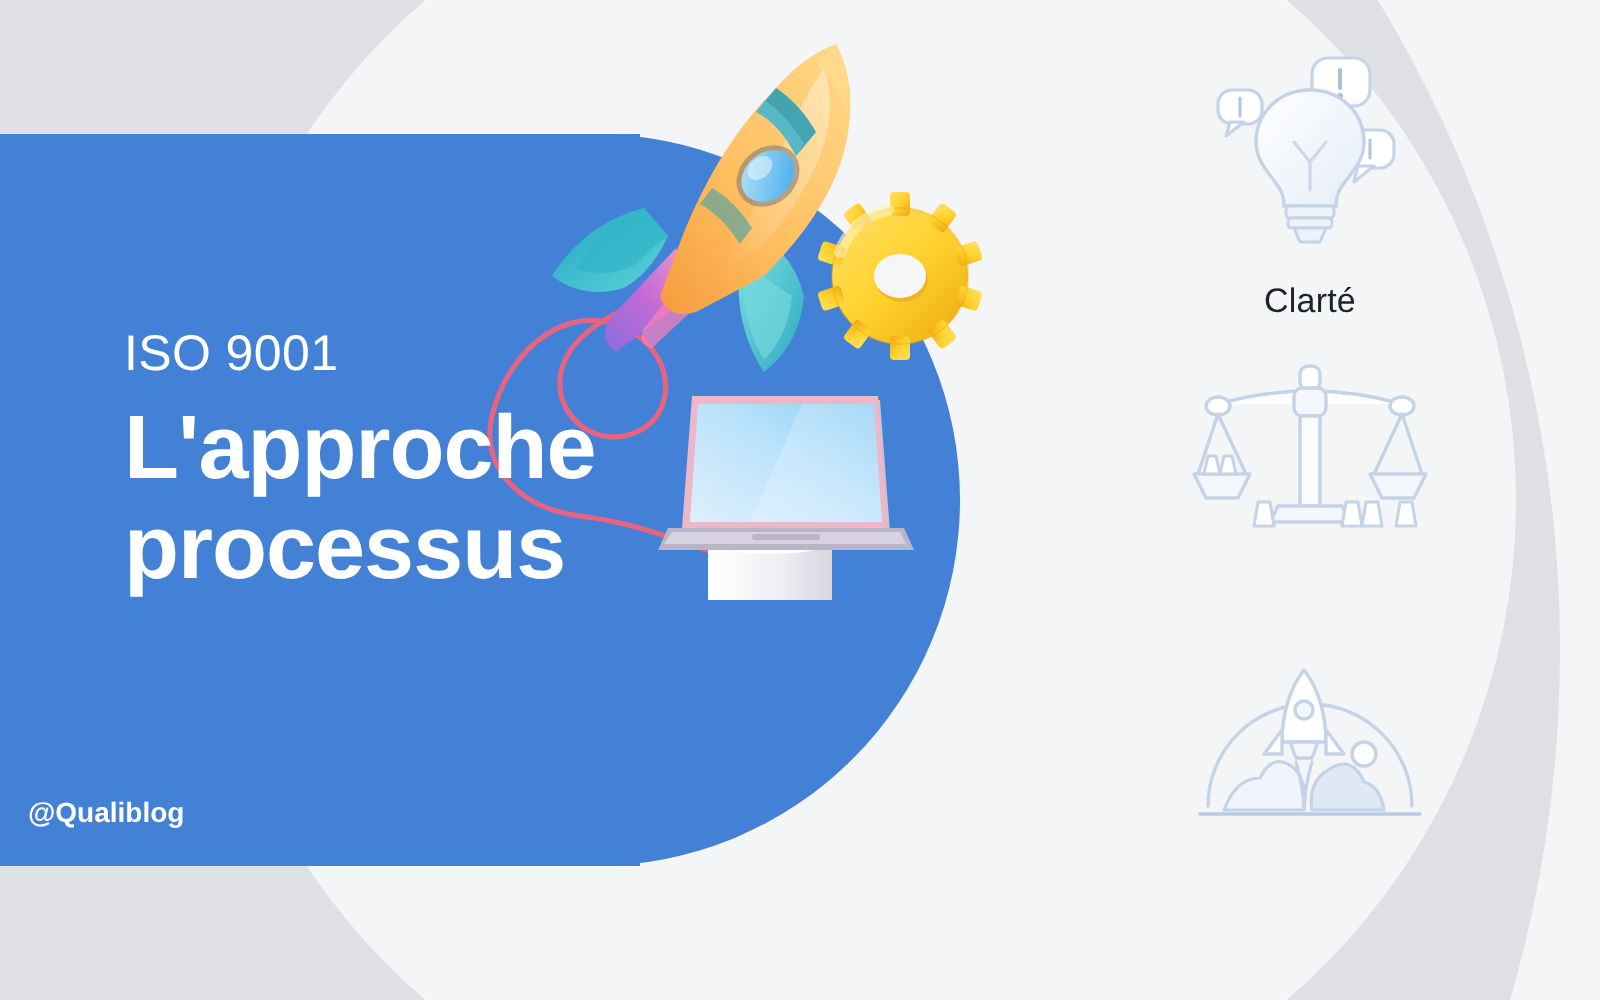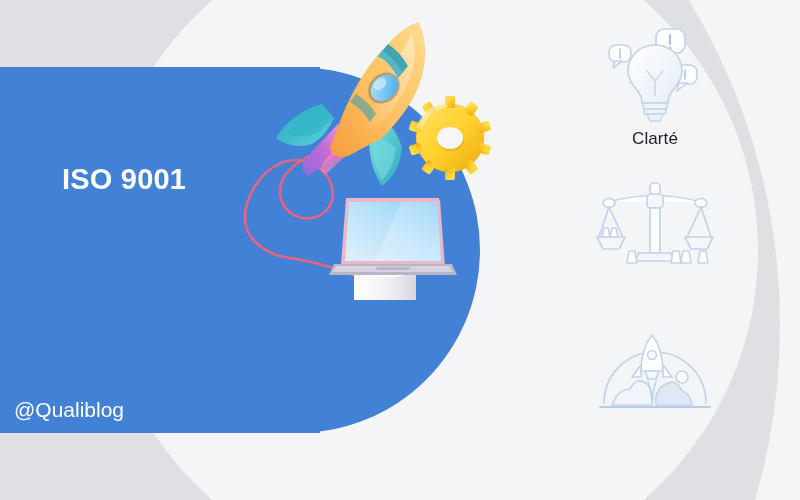--- a/index.html
+++ b/index.html
@@ -46,39 +46,39 @@
     background:#4281d6;
   }
   
   .hero-text {
     position:absolute;
     left:62px; top:163px;
     width:300px;
     z-index:40;
   }
   .eyebrow {
-    font-size:29px;
-    font-weight:700;
+    font-size:25px;
+    font-weight:400;
     color:#ffffff;
     letter-spacing:0.2px;
     line-height:1.15;
   }
   .headline {
     margin-top:7px;
     font-size:45px;
     font-weight:bold;
     color:#ffffff;
     line-height:1.12;
     letter-spacing:-0.5px;
   }
   .watermark {
     position:absolute;
     left:14px; top:398px;
-    font-size:21px;
-    font-weight:normal;
+    font-size:14px;
+    font-weight:bold;
     color:#ffffff;
     z-index:40;
   }
   
   .illus {
     position:absolute;
     left:230px; top:0;
     width:280px; height:300px;
     z-index:30;
     pointer-events:none;
@@ -98,21 +98,21 @@
   .feature-0 { top:0; }
   .feature-1 { top:150px; }
   .feature-2 { top:300px; }
   .feature-icon {
     height:105px;
     display:flex;
     align-items:center;
     justify-content:center;
   }
   .feature-label {
-    margin-top:2px;
+    margin-top:14px;
     text-align:center;
     font-size:17px;
     color:#20232a;
     font-weight:400;
     letter-spacing:0.1px;
   }
 </style>
 </head>
 <body>
 
@@ -236,20 +236,24 @@
       <path d="M85 6 L121 6 L125 65 L59 65 Z" fill="#ffffff" opacity="0.22"></path>
 
       <path d="M18 68 L136 68 L141 79 L13 79 Z" fill="#b9b5c6"></path>
       <path d="M20 70 L134 70 L137 76 L16 76 Z" fill="#d6d2e0"></path>
       <rect x="60" y="71" width="34" height="3" rx="1.5" fill="#a9a5b8" opacity="0.6"></rect>
     </g>
   </svg>
 
   <div class="hero-text">
     <div class="eyebrow">ISO 9001</div>
+    <div class="headline">
+      <div>L'approche</div>
+      <div>processus</div>
+    </div>
   </div>
 
   <div class="watermark">@Qualiblog</div>
 
   <div class="features">
 
     <div class="feature feature-0">
       <div class="feature-icon">
         <svg width="120" height="104" viewBox="0 0 120 104">
           <defs>

